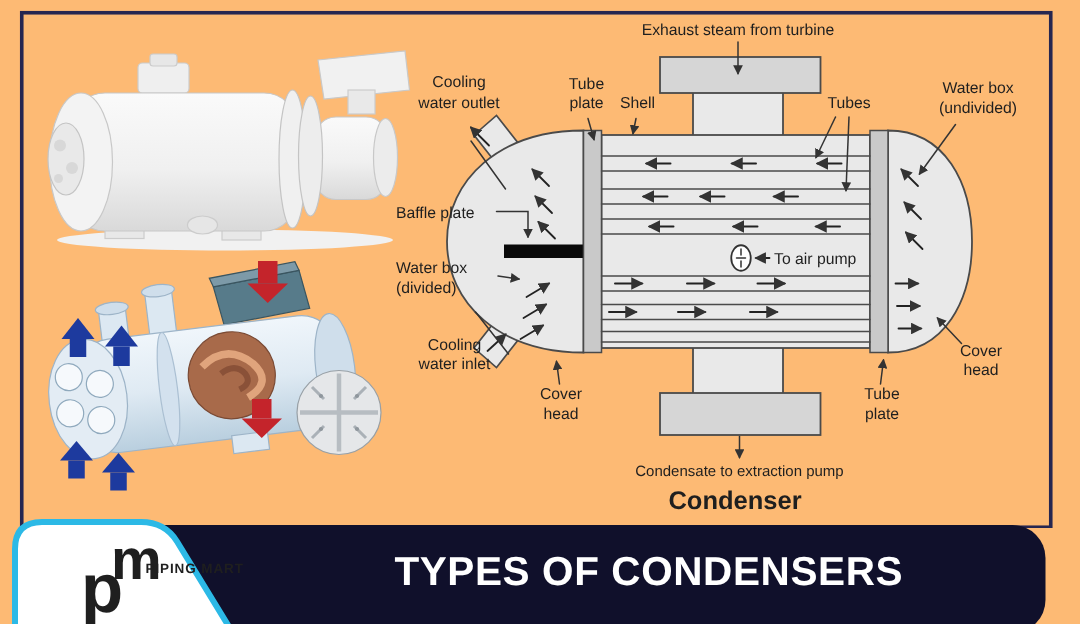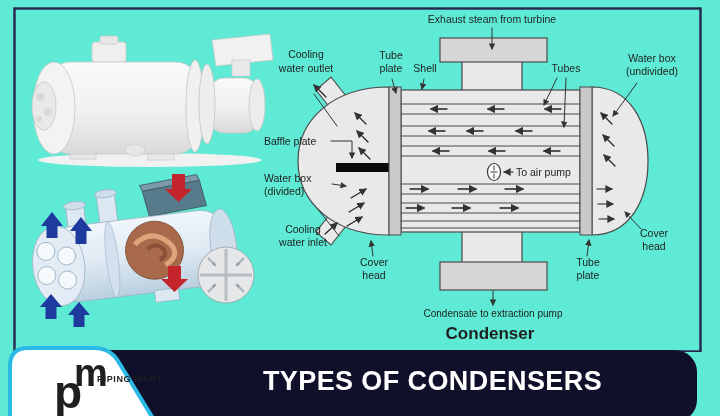--- a/index.html
+++ b/index.html
@@ -1,16 +1,16 @@
 <!DOCTYPE html>
 <html><head>
 <meta charset="utf-8">
 <style>
   html,body{margin:0;padding:0;background:#fff;}
-  .stage{position:relative;width:720px;height:416px;background:#5eead4;overflow:hidden;
+  .stage{position:relative;width:720px;height:416px;background:#fdba74;overflow:hidden;
          font-family:"Liberation Sans",sans-serif;text-align:center;}
   svg text{font-family:"Liberation Sans","DejaVu Sans",sans-serif;fill:#1f1f1f;}
   .dlabel{font-size:10.5px;}
   .dlabel-sm{font-size:10px;}
   .dcaption{font-size:17px;font-weight:bold;}
   .banner{position:absolute;left:18px;top:350px;width:679px;height:72px;
           background:#10102b;border-radius:10px 22px 22px 10px;}
   .banner-title{position:absolute;left:170px;right:20px;top:0;height:62px;
           display:flex;align-items:center;justify-content:center;
           color:#ffffff;font-size:27px;font-weight:700;letter-spacing:.4px;white-space:nowrap;}

